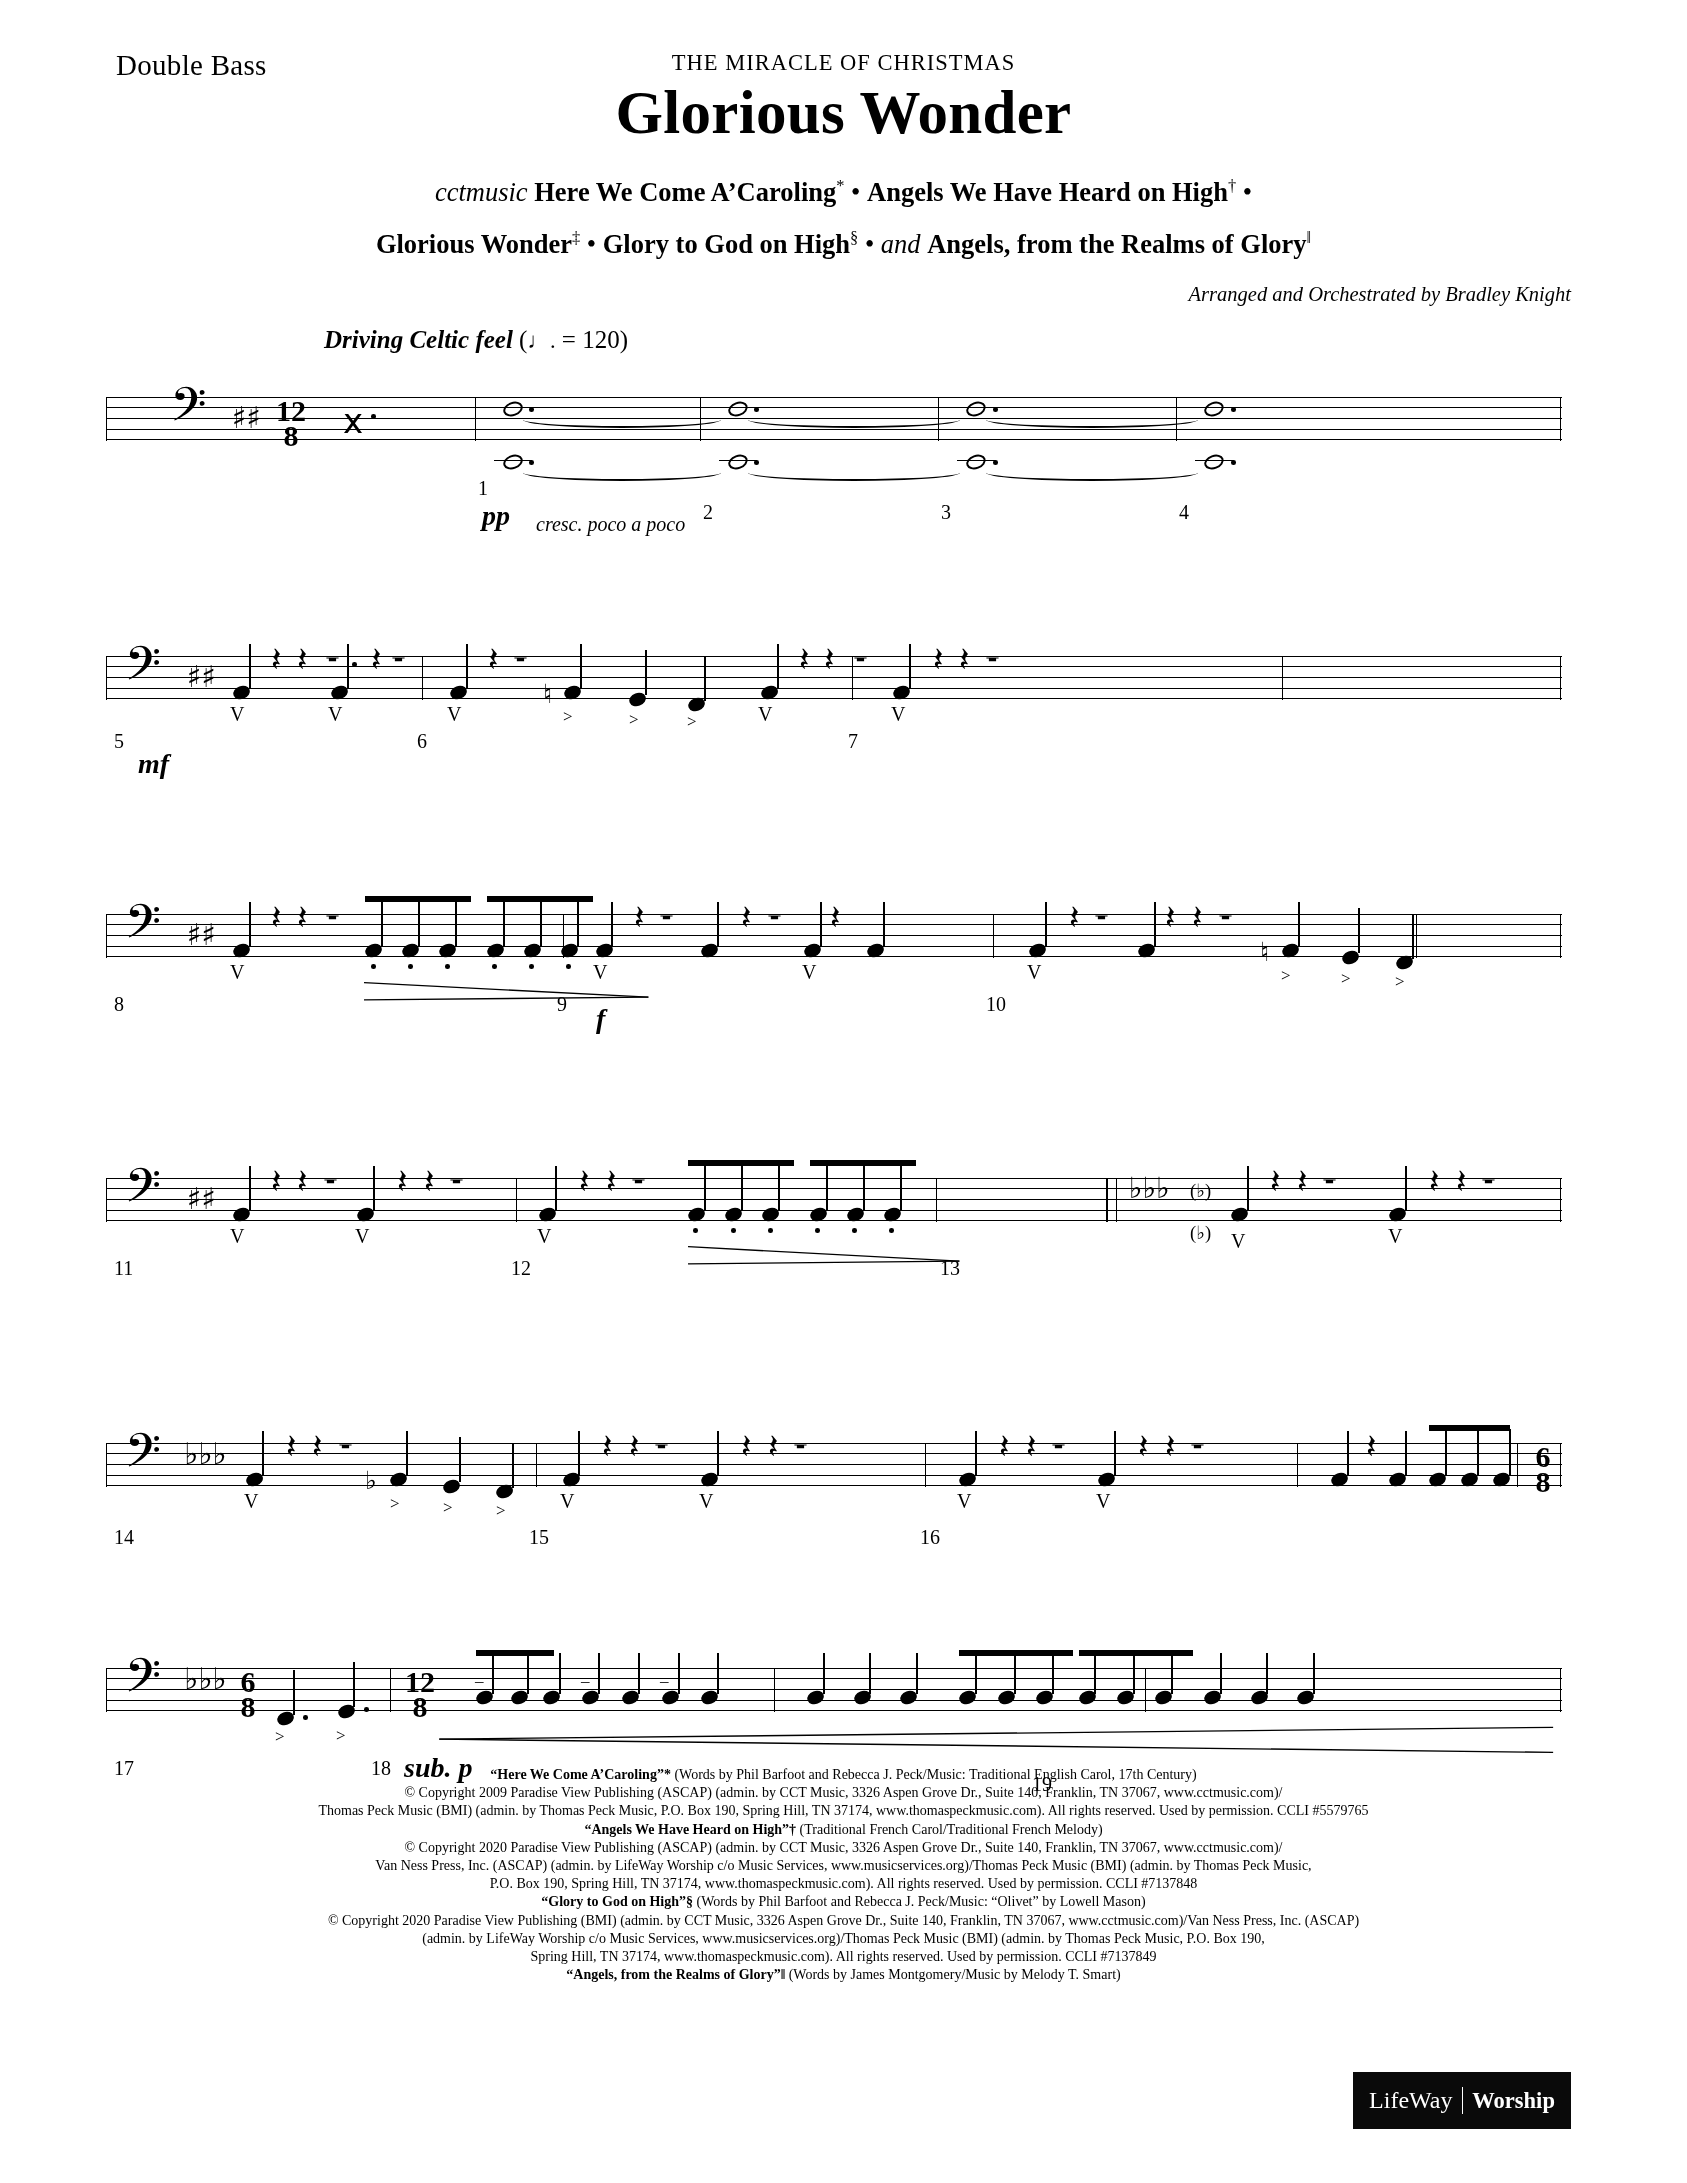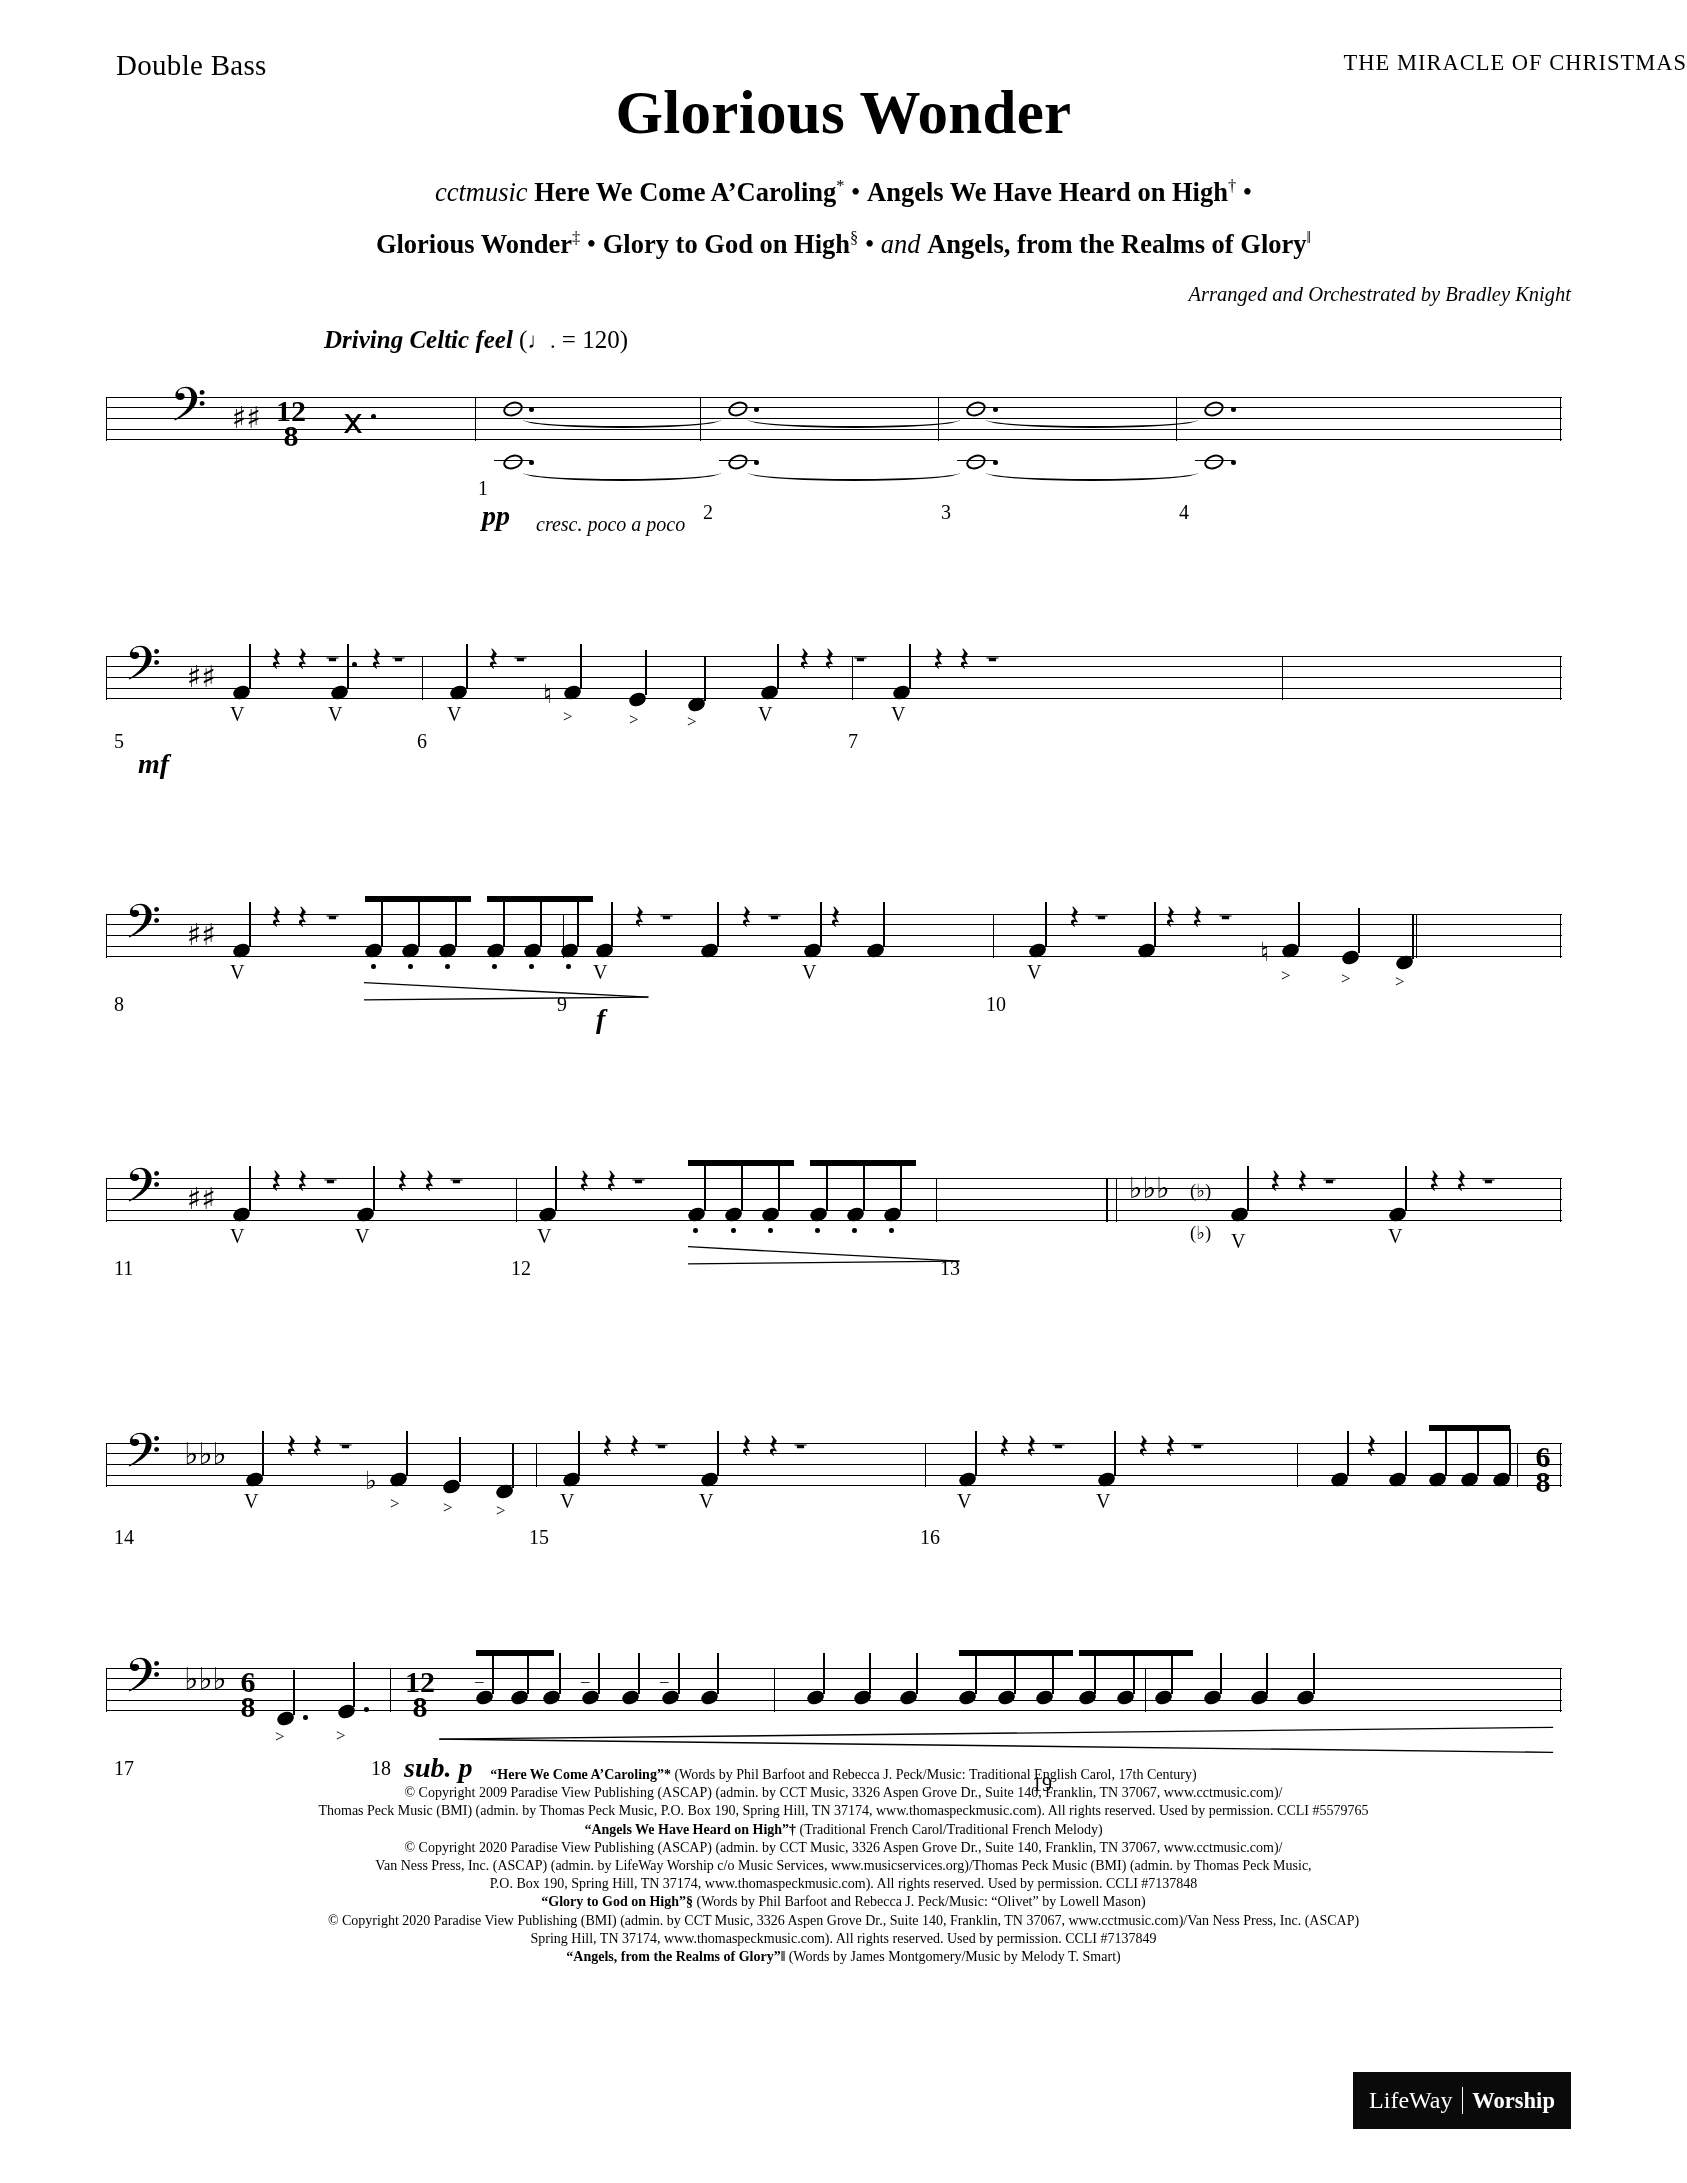--- a/index.html
+++ b/index.html
@@ -30,21 +30,21 @@
     left: 116px;
     top: 49px;
     font-size: 29px;
     font-family: "Liberation Serif", serif;
     letter-spacing: 0.3px;
   }
   .collection-title {
     position: absolute;
     left: 0; right: 0;
     top: 50px;
-    text-align: right;
+    text-align: center;
     font-size: 22.5px;
     letter-spacing: 1px;
     font-variant: small-caps;
     font-family: "Liberation Serif", serif;
   }
   .main-title {
     position: absolute;
     left: 0; right: 0;
     top: 78px;
     text-align: center;
@@ -775,20 +775,21 @@
   <div class="copyright">
     <div><span class="song">“Here We Come A’Caroling”*</span><span> (Words by Phil Barfoot and Rebecca J. Peck/Music: Traditional English Carol, 17th Century)</span></div>
     <div><span>© Copyright 2009 Paradise View Publishing (ASCAP) (admin. by CCT Music, 3326 Aspen Grove Dr., Suite 140, Franklin, TN 37067, www.cctmusic.com)/</span></div>
     <div><span>Thomas Peck Music (BMI) (admin. by Thomas Peck Music, P.O. Box 190, Spring Hill, TN 37174, www.thomaspeckmusic.com). All rights reserved. Used by permission. CCLI #5579765</span></div>
     <div><span class="song">“Angels We Have Heard on High”†</span><span> (Traditional French Carol/Traditional French Melody)</span></div>
     <div><span>© Copyright 2020 Paradise View Publishing (ASCAP) (admin. by CCT Music, 3326 Aspen Grove Dr., Suite 140, Franklin, TN 37067, www.cctmusic.com)/</span></div>
     <div><span>Van Ness Press, Inc. (ASCAP) (admin. by LifeWay Worship c/o Music Services, www.musicservices.org)/Thomas Peck Music (BMI) (admin. by Thomas Peck Music,</span></div>
     <div><span>P.O. Box 190, Spring Hill, TN 37174, www.thomaspeckmusic.com). All rights reserved. Used by permission. CCLI #7137848</span></div>
     <div><span class="song">“Glory to God on High”§</span><span> (Words by Phil Barfoot and Rebecca J. Peck/Music: “Olivet” by Lowell Mason)</span></div>
     <div><span>© Copyright 2020 Paradise View Publishing (BMI) (admin. by CCT Music, 3326 Aspen Grove Dr., Suite 140, Franklin, TN 37067, www.cctmusic.com)/Van Ness Press, Inc. (ASCAP)</span></div>
+    <div><span>(admin. by LifeWay Worship c/o Music Services, www.musicservices.org)/Thomas Peck Music (BMI) (admin. by Thomas Peck Music, P.O. Box 190,</span></div>
     <div><span>Spring Hill, TN 37174, www.thomaspeckmusic.com). All rights reserved. Used by permission. CCLI #7137849</span></div>
     <div><span class="song">“Angels, from the Realms of Glory”‖</span><span> (Words by James Montgomery/Music by Melody T. Smart)</span></div>
   </div>
 
   <div class="logo">
     <span class="lw">LifeWay</span>
     <span class="bar"></span>
     <span class="ws">Worship</span>
   </div>
 

